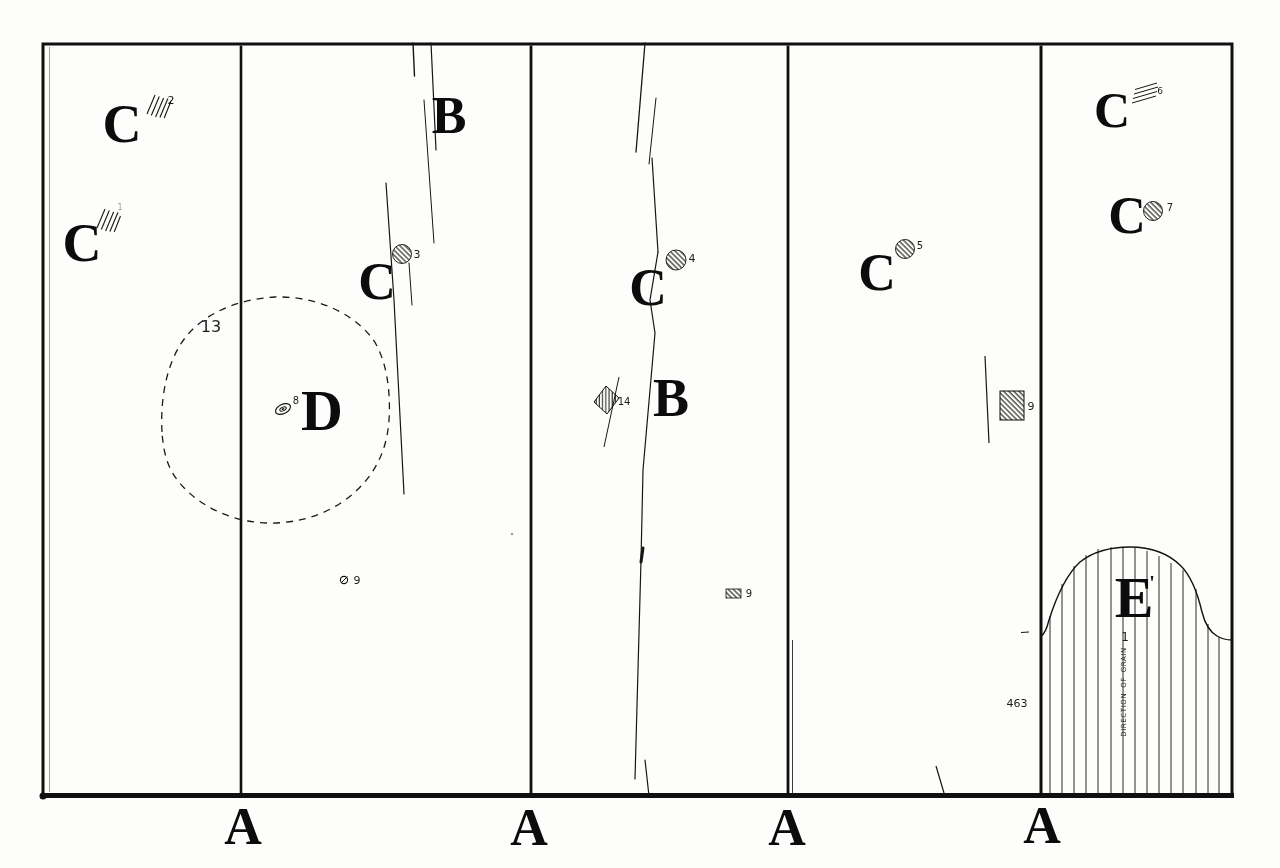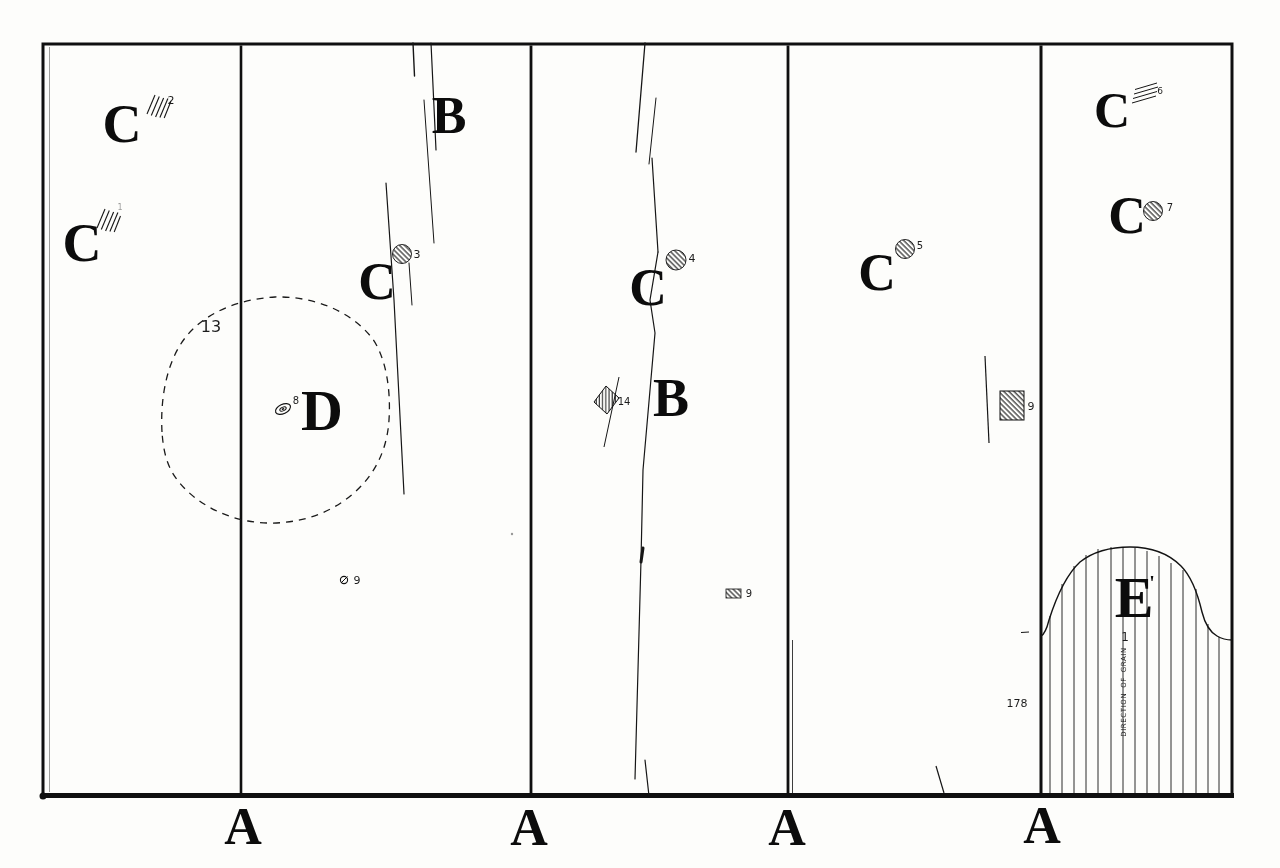--- a/index.html
+++ b/index.html
@@ -179,17 +179,17 @@
   <div class="num" style="left:920px;top:246px;font-size:10px">5</div>
   <div class="num" style="left:1160px;top:91px;font-size:9px">6</div>
   <div class="num" style="left:1170px;top:208px;font-size:10px">7</div>
   <div class="num" style="left:296px;top:401px;font-size:10px">8</div>
   <div class="num" style="left:357px;top:580px;font-size:11px">9</div>
   <div class="num" style="left:624px;top:402px;font-size:10px">14</div>
   <div class="num" style="left:749px;top:594px;font-size:10px">9</div>
   <div class="num" style="left:1031px;top:406px;font-size:11px">9</div>
   <div class="num" style="left:211px;top:327px;font-size:16px">13</div>
   <div class="num" style="left:1125px;top:637px;font-size:12px">1</div>
-  <div class="num" style="left:1017px;top:703px;font-size:11px">178</div>
+  <div class="num" style="left:1017px;top:703px;font-size:11px">463</div>
 
   <div class="grain">DIRECTION OF GRAIN</div>
 
 </div>
 
 </body></html>

